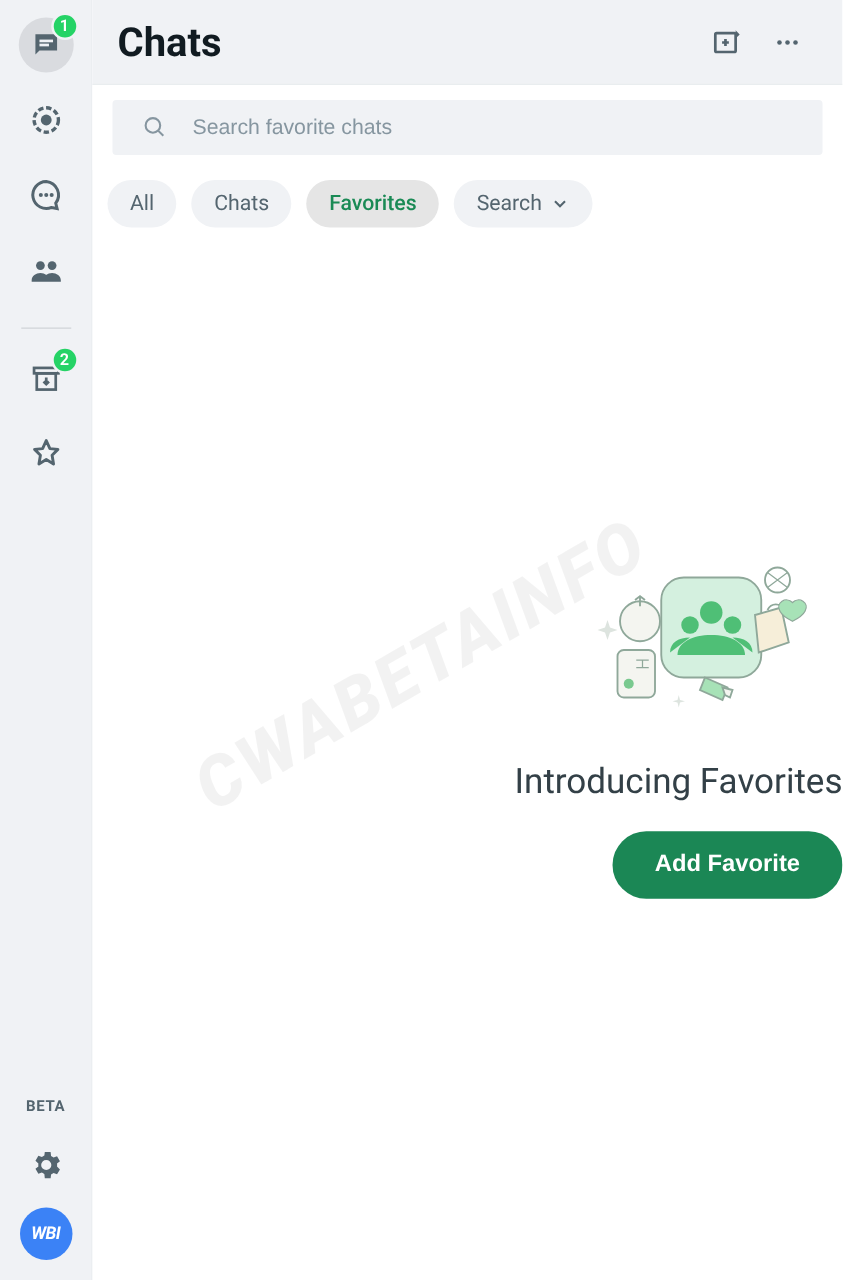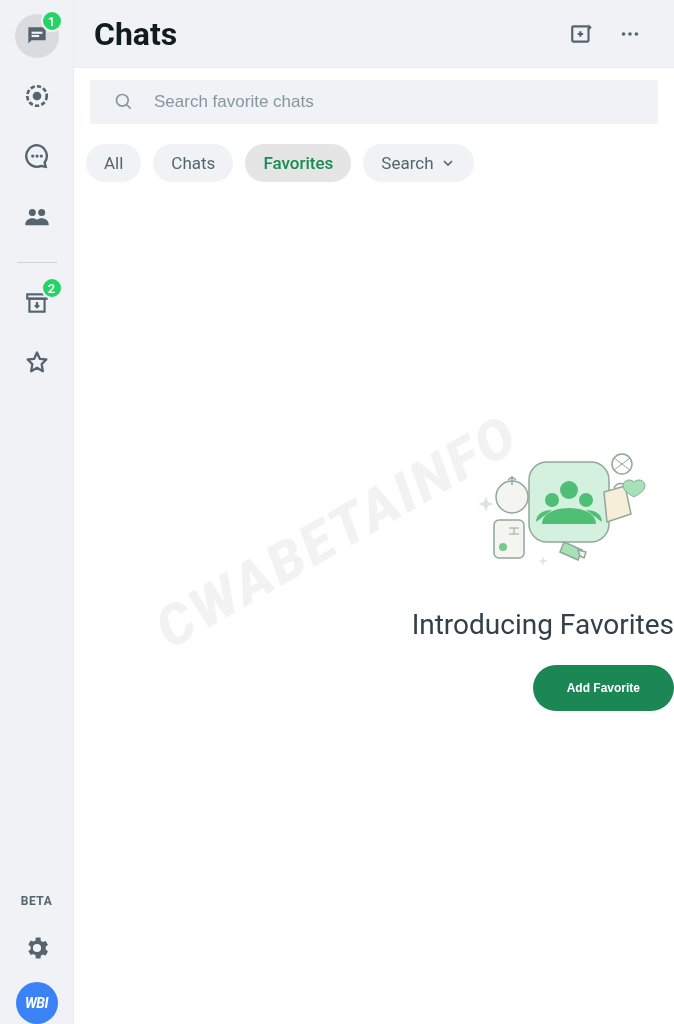--- a/index.html
+++ b/index.html
@@ -56,20 +56,21 @@
       width: 40px;
       height: 1px;
       background: #cfd4d8;
       margin: 8px 0 18px;
     }
     .sidebar-bottom {
       margin-top: auto;
       display: flex;
       flex-direction: column;
       align-items: center;
+      padding-bottom: 16px;
       width: 100%;
     }
     .beta-label {
       font-size: 12px;
       font-weight: 700;
       color: #54656f;
       margin-bottom: 18px;
       letter-spacing: 0.5px;
     }
     .avatar-wbi {
@@ -185,21 +186,21 @@
       max-width: 460px;
       line-height: 1.5;
       margin-bottom: 44px;
     }
     .add-btn {
       background: #1b8755;
       color: #fff;
       border: none;
       border-radius: 30px;
       padding: 16px 34px;
-      font-size: 12px;
+      font-size: 19px;
       font-weight: 600;
       cursor: pointer;
     }
     .watermark {
       position: absolute;
       top: 50%;
       left: 50%;
       transform: translate(-50%, -20%) rotate(-30deg);
       font-size: 56px;
       font-weight: 900;

